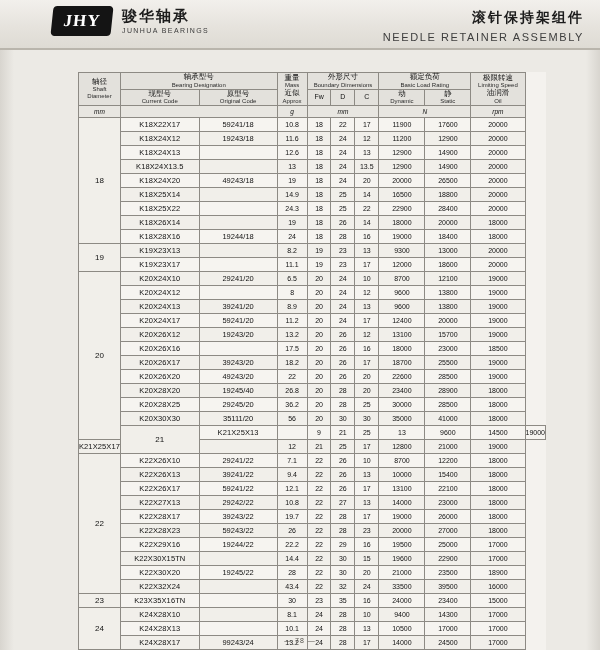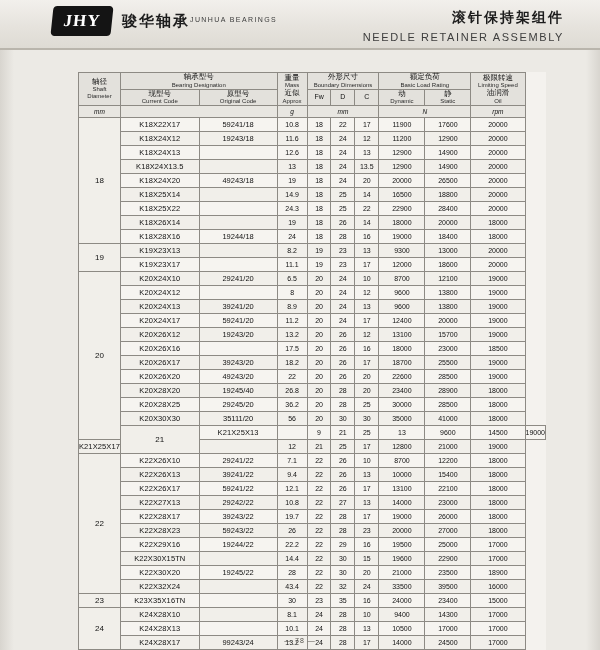--- a/index.html
+++ b/index.html
@@ -19,24 +19,24 @@
     border-bottom:2px solid #b9b5ac;
   }
   .logo-wrap{position:absolute;left:52px;top:6px;display:flex;align-items:center;gap:10px;}
   .logo-badge{
     width:60px;height:30px;background:#141414;border-radius:4px;
     display:flex;align-items:center;justify-content:center;
     color:#fff;font-weight:bold;font-size:17px;letter-spacing:1px;
     font-family:"Liberation Serif", serif;
     transform:skewX(-6deg);
   }
-  .logo-text{display:flex;line-height:1.05;}
+  .logo-text{display:flex;flex-direction:column;line-height:1.05;}
   .logo-cn{font-size:15px;font-weight:bold;letter-spacing:2px;color:#1c1c1c;}
   .logo-en{font-size:7px;letter-spacing:1.4px;color:#3a3a3a;margin-top:3px;}
-  .header-right{position:absolute;right:36px;top:9px;text-align:right;}
+  .header-right{position:absolute;right:16px;top:9px;text-align:right;}
   .hdr-cn{font-size:14px;font-weight:bold;letter-spacing:2px;color:#1c1c1c;}
   .hdr-en{font-size:11px;letter-spacing:1.6px;color:#3d3d3d;margin-top:4px;}
 
   
   .table-area{position:absolute;left:78px;top:72px;width:468px;}
   table{border-collapse:collapse;width:468px;background:#f4f2ee;}
   th,td{
     border:1px solid #8d8a84;
     font-size:7px;
     text-align:center;

